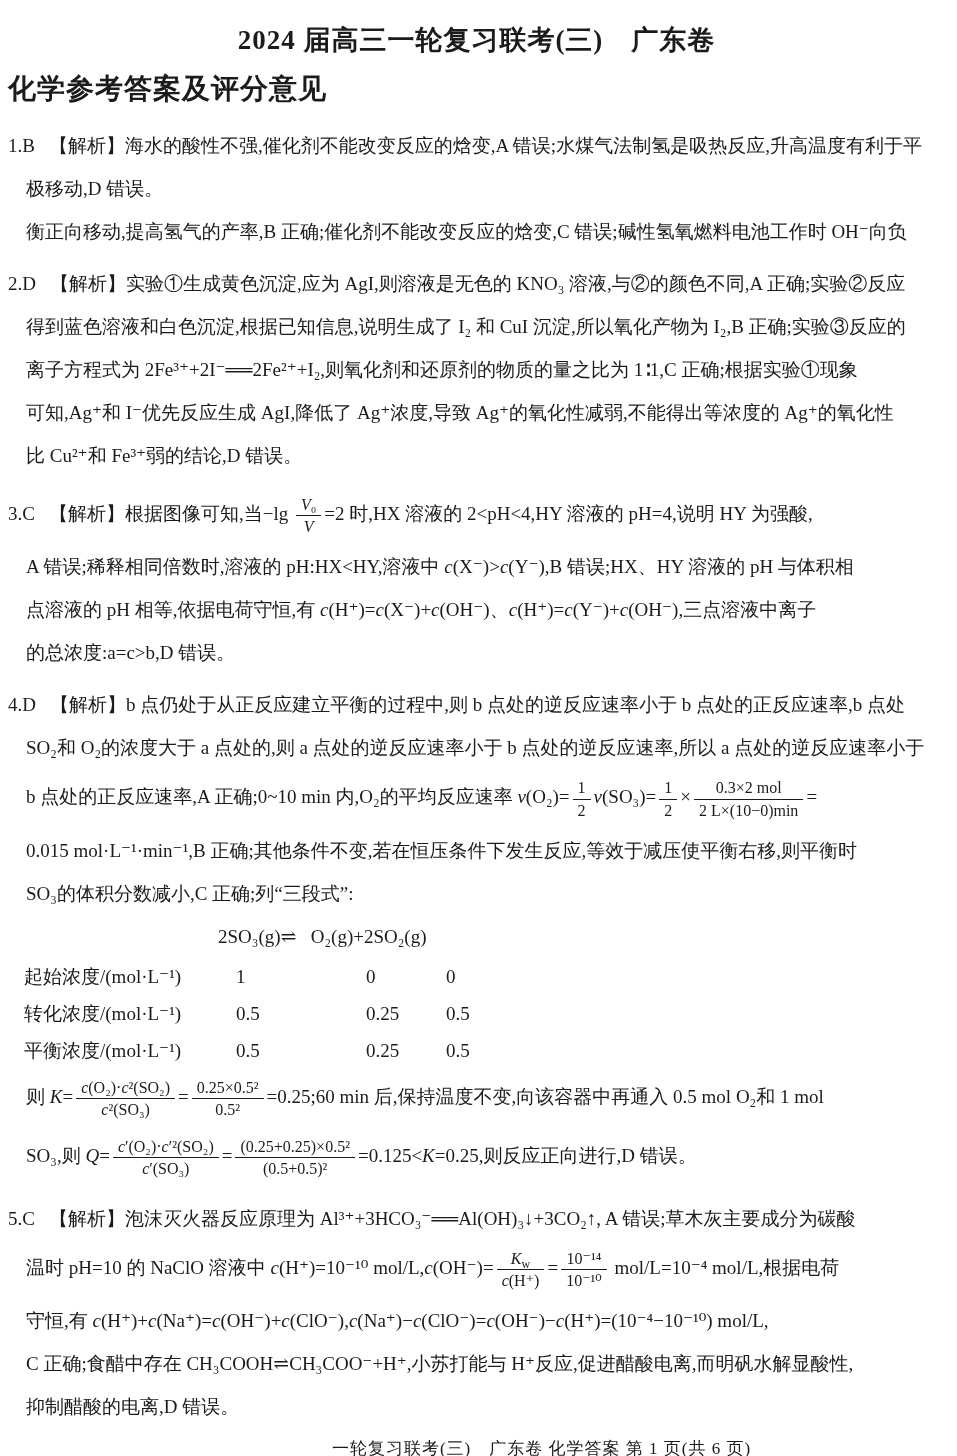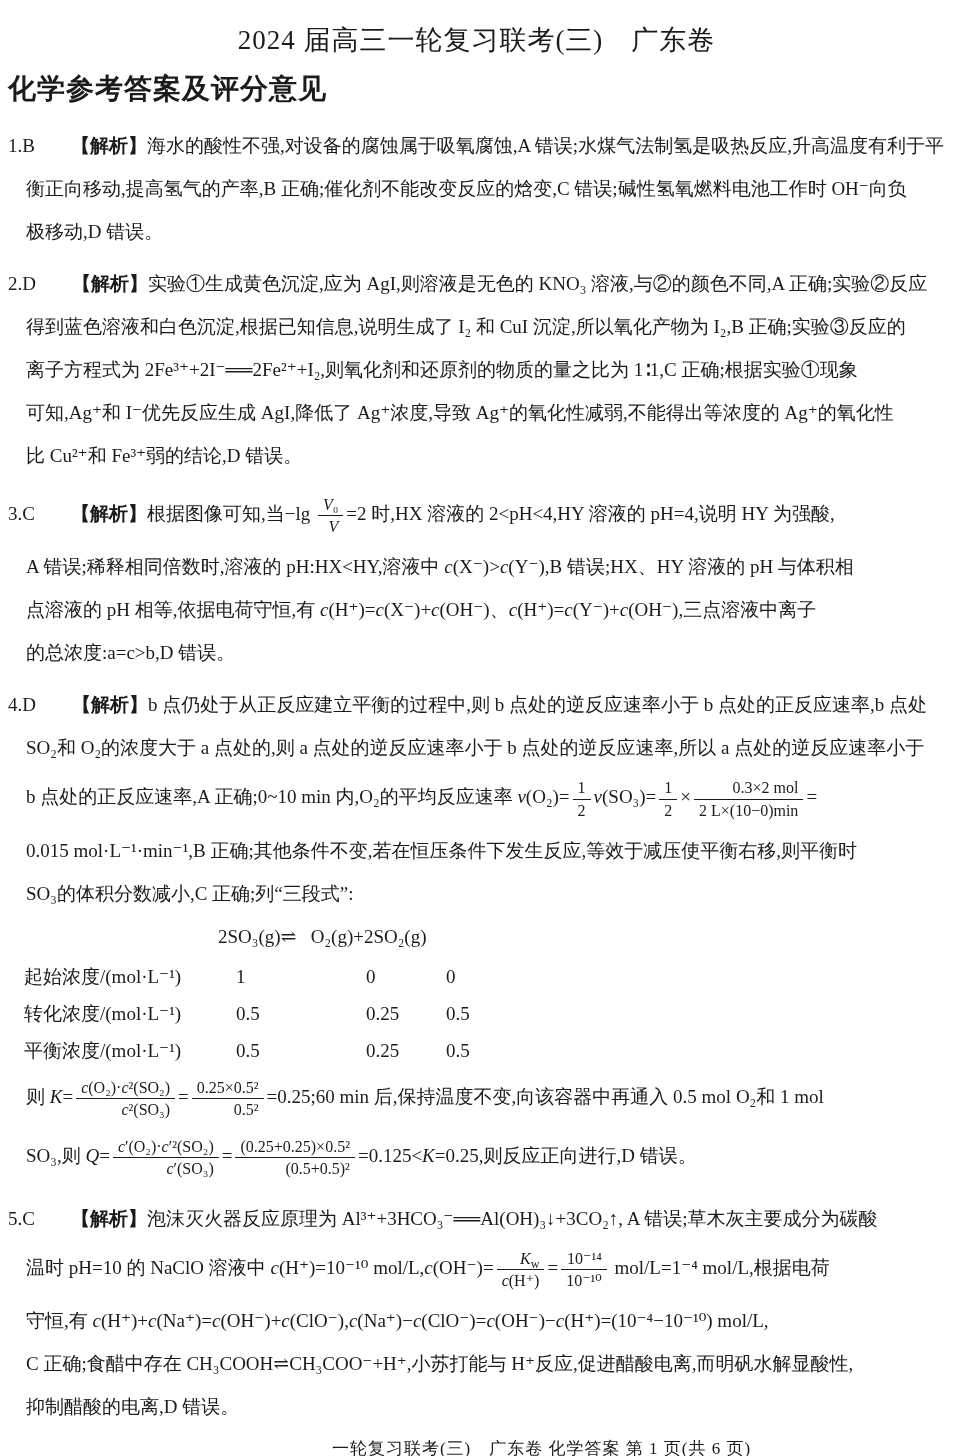--- a/index.html
+++ b/index.html
@@ -4,62 +4,62 @@
 <style>
   html,body{margin:0;padding:0;}
   body{
     width:957px;height:1456px;overflow:hidden;
     background:#ffffff;color:#1b1b1b;
     font-family:"Liberation Serif","DejaVu Serif",serif;
     font-size:19px;
   }
   .page{padding:14px 12px 0 8px;}
   .title{
-    text-align:center;font-weight:normal;font-size:27px;
+    text-align:center;font-weight:bold;font-size:27px;
     margin:8px 0 12px 0;letter-spacing:1px;
   }
   .subtitle{
     text-align:left;font-weight:bold;font-size:28px;
     margin:0 0 16px 0;letter-spacing:1px;
   }
   .item{margin-bottom:9px;}
   .line{line-height:43px;padding-left:18px;white-space:pre-wrap;}
   .line.first{padding-left:0;}
   .item-label{margin-right:14px;}
-  .tag{font-weight:bold;margin-left:22px;}
+  .tag{font-weight:normal;}
   .eqline{padding-left:210px;}
   .trow{display:flex;line-height:37px;padding-left:16px;white-space:pre-wrap;}
   .trow .c0{width:212px;}
   .trow .c1{width:130px;}
   .trow .c2{width:80px;}
   .trow .c3{flex:1;}
   .frac{
-    display:inline-block;vertical-align:middle;text-align:right;
+    display:inline-block;vertical-align:middle;text-align:center;
     font-size:16px;line-height:1.2;margin:8px 3px;
   }
   .frac .num{display:block;border-bottom:1.5px solid #1b1b1b;padding:1px 5px;}
   .frac .den{display:block;padding:1px 5px;}
   sub,sup{font-size:12px;line-height:0;}
   i{font-style:italic;}
   .footer{
     text-align:center;font-size:17px;margin-top:8px;
     padding-left:130px;letter-spacing:1px;
   }
 </style>
 </head>
 <body style="background: rgb(255, 255, 255); color: rgb(27, 27, 27);">
 
 <div class="page">
   <div class="title">2024 届高三一轮复习联考(三)　广东卷</div>
   <div class="subtitle">化学参考答案及评分意见</div>
   <div id="answers">
       <div class="item">
-        <div class="line first"><span class="item-label">1.B</span><span class="tag">【解析】</span><span>海水的酸性不强,对设备的腐蚀属于吸氧腐蚀,A 错误;水煤气法制氢是吸热反应,升高温度有利于平</span></div>
+        <div class="line first"><span class="item-label">1.B</span><span class="tag">【解析】</span><span>海水的酸性不强,催化剂不能改变反应的焓变,A 错误;水煤气法制氢是吸热反应,升高温度有利于平</span></div>
+        <div class="line"><span>极移动,D 错误。</span></div>
         <div class="line"><span>衡正向移动,提高氢气的产率,B 正确;催化剂不能改变反应的焓变,C 错误;碱性氢氧燃料电池工作时 OH⁻向负</span></div>
-        <div class="line"><span>极移动,D 错误。</span></div>
       </div>
       <div class="item">
         <div class="line first"><span class="item-label">2.D</span><span class="tag">【解析】</span><span>实验①生成黄色沉淀,应为 AgI,则溶液是无色的 KNO₃ 溶液,与②的颜色不同,A 正确;实验②反应</span></div>
         <div class="line"><span>得到蓝色溶液和白色沉淀,根据已知信息,说明生成了 I₂ 和 CuI 沉淀,所以氧化产物为 I₂,B 正确;实验③反应的</span></div>
         <div class="line"><span>离子方程式为 2Fe³⁺+2I⁻══2Fe²⁺+I₂,则氧化剂和还原剂的物质的量之比为 1∶1,C 正确;根据实验①现象</span></div>
         <div class="line"><span>可知,Ag⁺和 I⁻优先反应生成 AgI,降低了 Ag⁺浓度,导致 Ag⁺的氧化性减弱,不能得出等浓度的 Ag⁺的氧化性</span></div>
         <div class="line"><span>比 Cu²⁺和 Fe³⁺弱的结论,D 错误。</span></div>
       </div>
       <div class="item">
         <div class="line first"><span class="item-label">3.C</span><span class="tag">【解析】</span><span>根据图像可知,当−lg </span><span class="frac"><span class="num"><i>V</i>₀</span><span class="den"><i>V</i></span></span><span>=2 时,HX 溶液的 2&lt;pH&lt;4,HY 溶液的 pH=4,说明 HY 为强酸,</span></div>
@@ -75,20 +75,20 @@
         <div class="line"><span>SO₃的体积分数减小,C 正确;列“三段式”:</span></div>
         <div class="line eqline"><span>2SO₃(g)⇌   O₂(g)+2SO₂(g)</span></div>
         <div class="trow"><span class="c0">起始浓度/(mol·L⁻¹)</span><span class="c1">1</span><span class="c2">0</span><span class="c3">0</span></div>
         <div class="trow"><span class="c0">转化浓度/(mol·L⁻¹)</span><span class="c1">0.5</span><span class="c2">0.25</span><span class="c3">0.5</span></div>
         <div class="trow"><span class="c0">平衡浓度/(mol·L⁻¹)</span><span class="c1">0.5</span><span class="c2">0.25</span><span class="c3">0.5</span></div>
         <div class="line"><span>则 <i>K</i>=</span><span class="frac"><span class="num"><i>c</i>(O₂)·<i>c</i>²(SO₂)</span><span class="den"><i>c</i>²(SO₃)</span></span><span>=</span><span class="frac"><span class="num">0.25×0.5²</span><span class="den">0.5²</span></span><span>=0.25;60 min 后,保持温度不变,向该容器中再通入 0.5 mol O₂和 1 mol</span></div>
         <div class="line"><span>SO₃,则 <i>Q</i>=</span><span class="frac"><span class="num"><i>c</i>′(O₂)·<i>c</i>′²(SO₂)</span><span class="den"><i>c</i>′(SO₃)</span></span><span>=</span><span class="frac"><span class="num">(0.25+0.25)×0.5²</span><span class="den">(0.5+0.5)²</span></span><span>=0.125&lt;<i>K</i>=0.25,则反应正向进行,D 错误。</span></div>
       </div>
       <div class="item">
         <div class="line first"><span class="item-label">5.C</span><span class="tag">【解析】</span><span>泡沫灭火器反应原理为 Al³⁺+3HCO₃⁻══Al(OH)₃↓+3CO₂↑, A 错误;草木灰主要成分为碳酸</span></div>
-        <div class="line"><span>温时 pH=10 的 NaClO 溶液中 <i>c</i>(H⁺)=10⁻¹⁰ mol/L,<i>c</i>(OH⁻)=</span><span class="frac"><span class="num"><i>K</i><sub>w</sub></span><span class="den"><i>c</i>(H⁺)</span></span><span>=</span><span class="frac"><span class="num">10⁻¹⁴</span><span class="den">10⁻¹⁰</span></span><span> mol/L=1⁻⁴ mol/L,根据电荷</span></div>
+        <div class="line"><span>温时 pH=10 的 NaClO 溶液中 <i>c</i>(H⁺)=10⁻¹⁰ mol/L,<i>c</i>(OH⁻)=</span><span class="frac"><span class="num"><i>K</i><sub>w</sub></span><span class="den"><i>c</i>(H⁺)</span></span><span>=</span><span class="frac"><span class="num">10⁻¹⁴</span><span class="den">10⁻¹⁰</span></span><span> mol/L=10⁻⁴ mol/L,根据电荷</span></div>
         <div class="line"><span>守恒,有 <i>c</i>(H⁺)+<i>c</i>(Na⁺)=<i>c</i>(OH⁻)+<i>c</i>(ClO⁻),<i>c</i>(Na⁺)−<i>c</i>(ClO⁻)=<i>c</i>(OH⁻)−<i>c</i>(H⁺)=(10⁻⁴−10⁻¹⁰) mol/L,</span></div>
         <div class="line"><span>C 正确;食醋中存在 CH₃COOH⇌CH₃COO⁻+H⁺,小苏打能与 H⁺反应,促进醋酸电离,而明矾水解显酸性,</span></div>
         <div class="line"><span>抑制醋酸的电离,D 错误。</span></div>
       </div>
     </div>
   <div class="footer">一轮复习联考(三)　广东卷 化学答案 第 1 页(共 6 页)</div>
 </div>
 
 </body></html>

